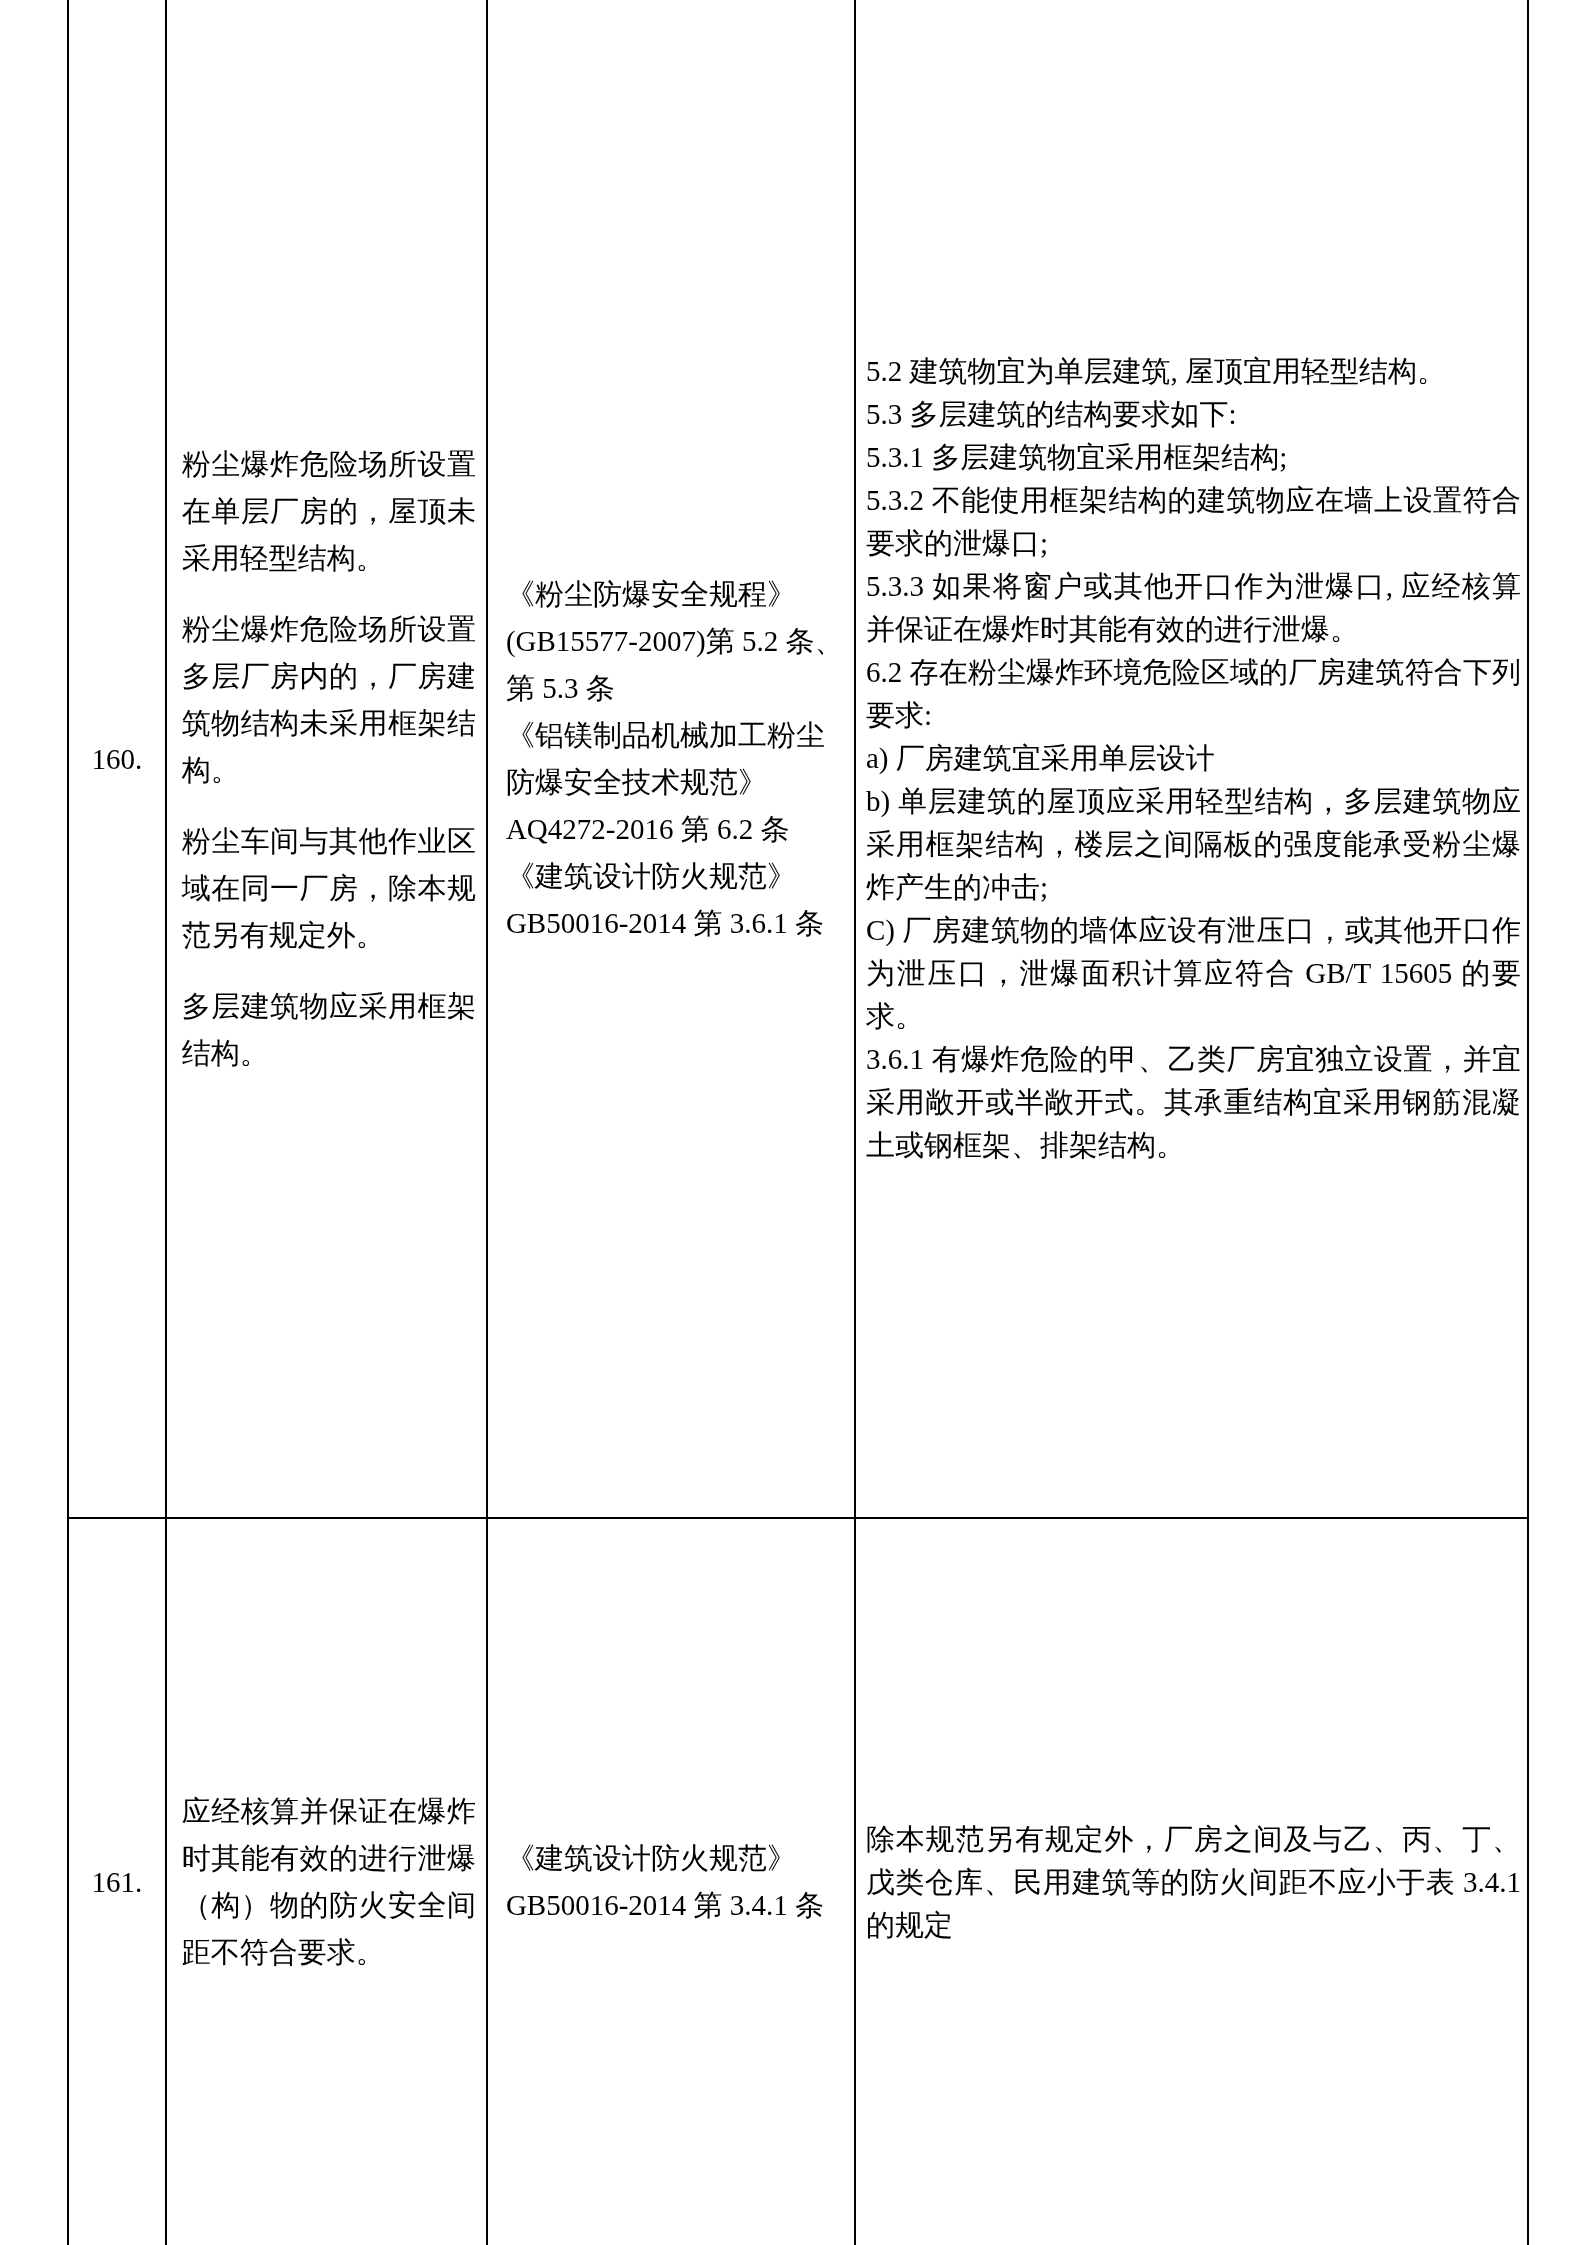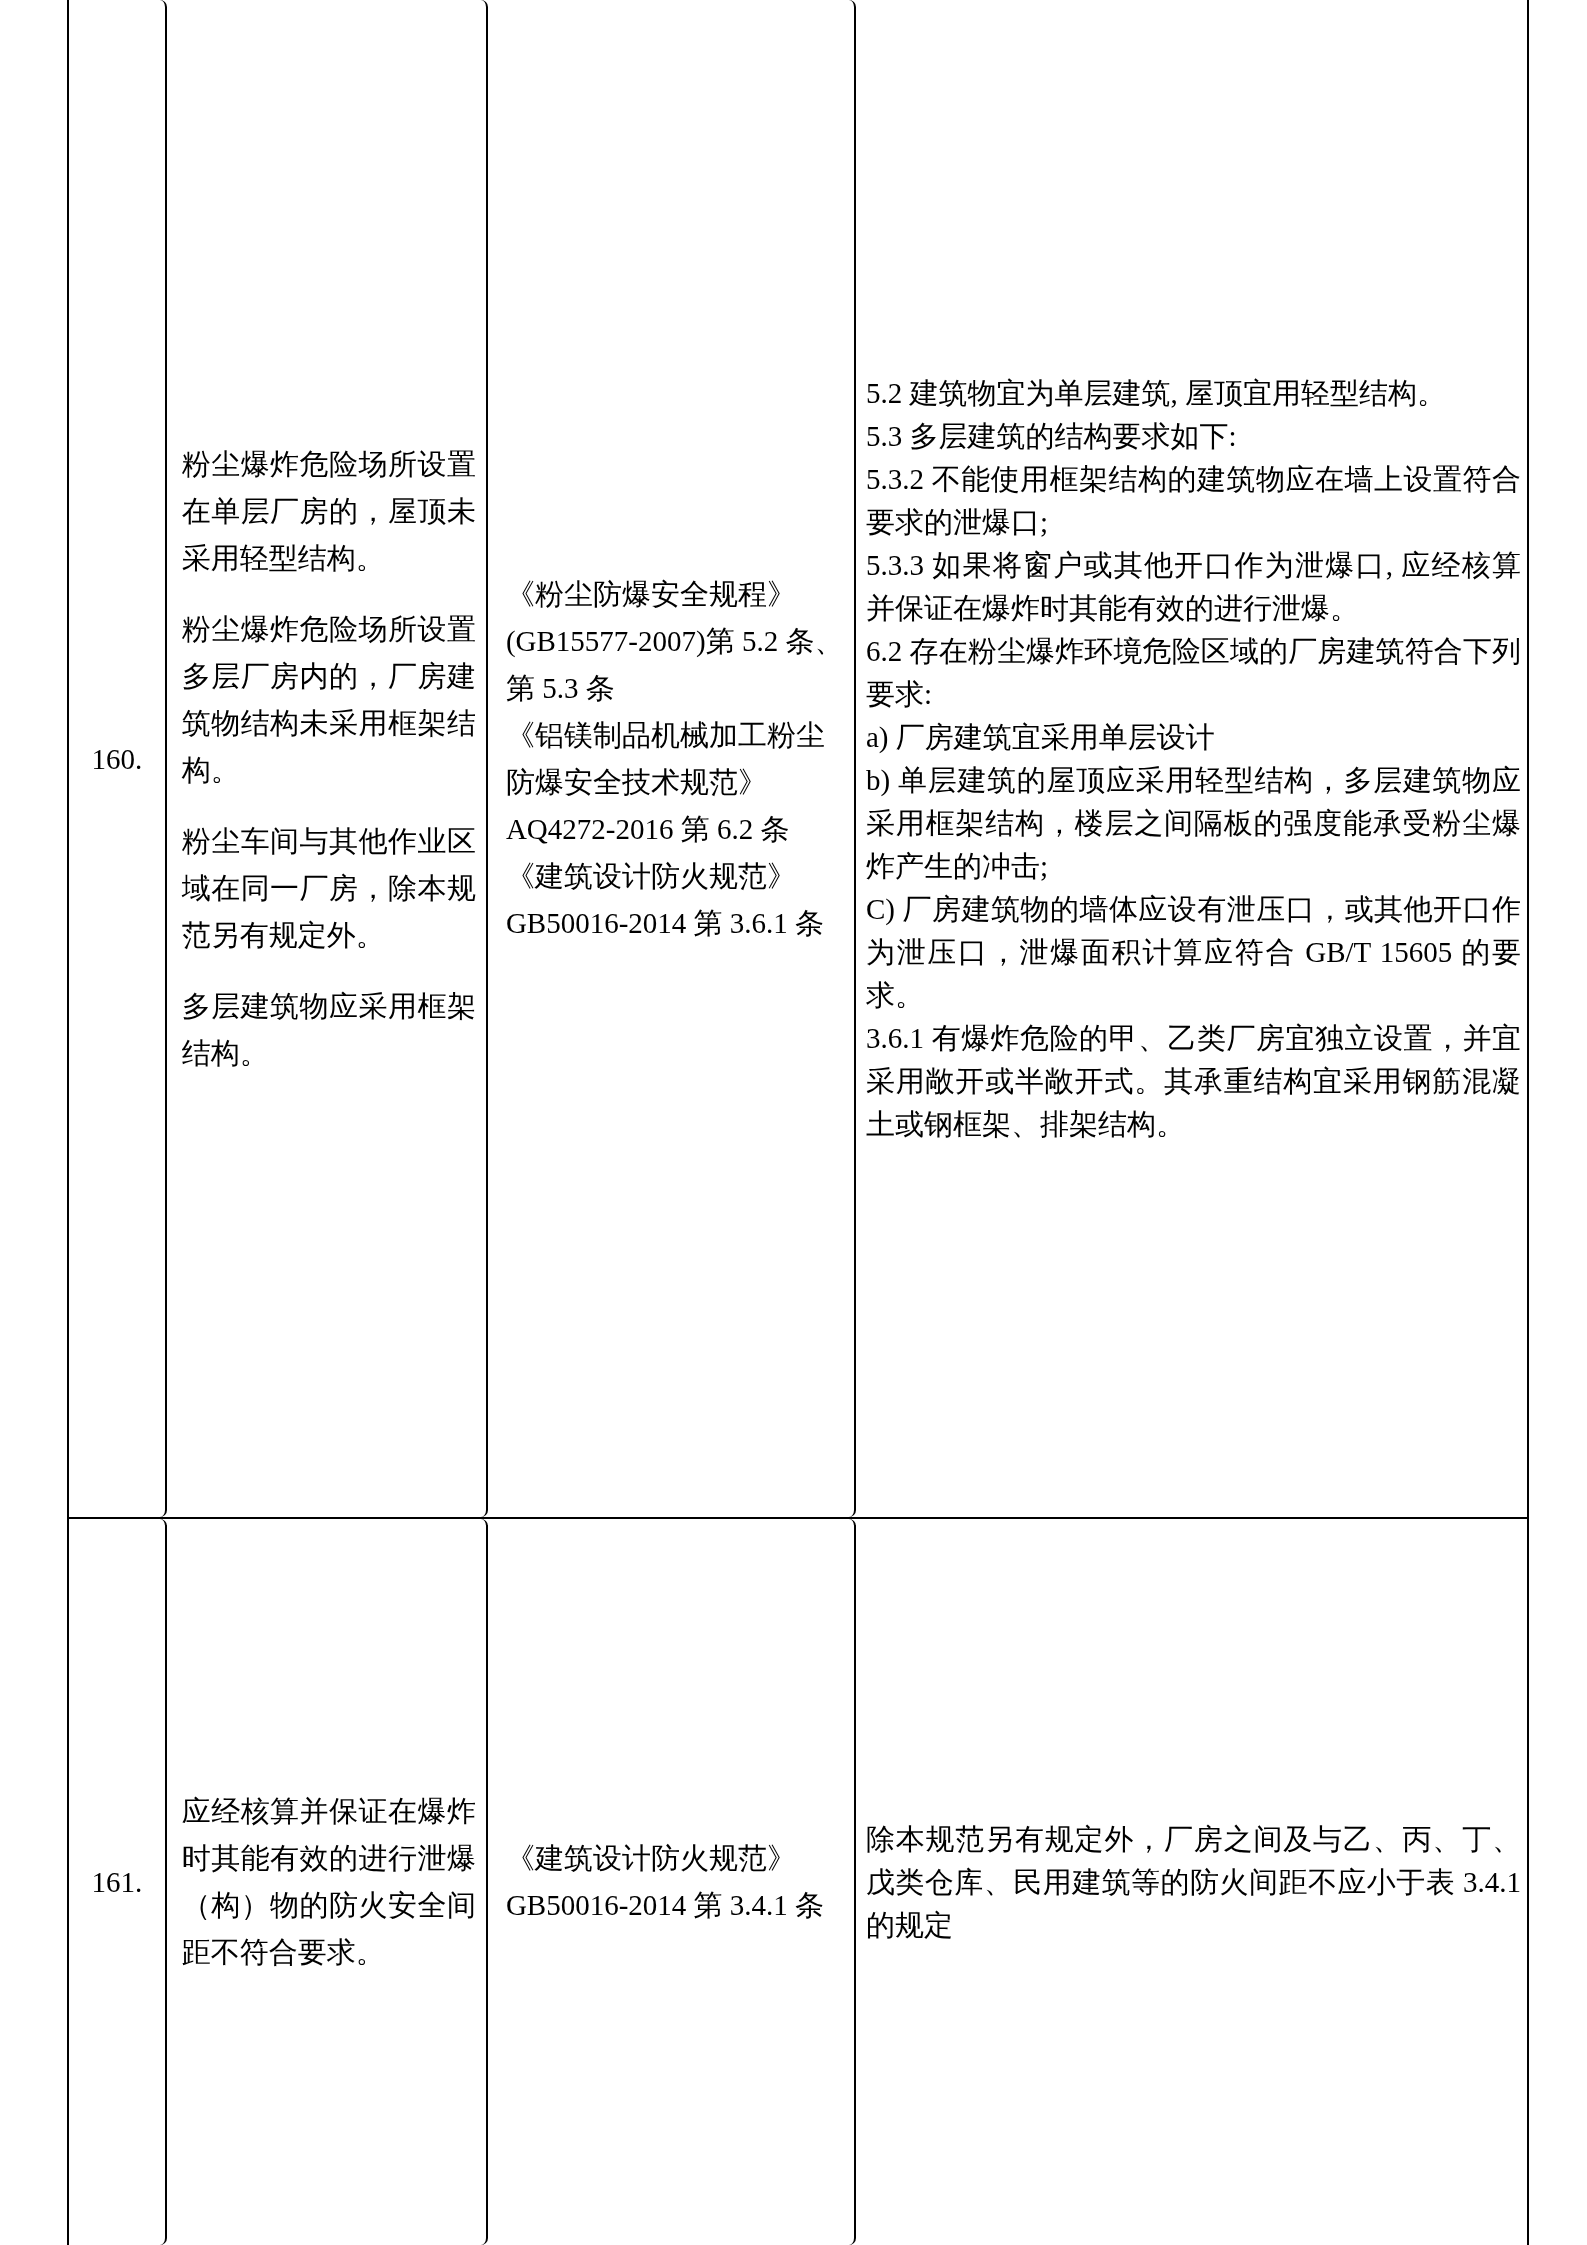--- a/index.html
+++ b/index.html
@@ -41,21 +41,20 @@
   .t-row.row-161 {
     height: 726px;
   }
   .cell {
     box-sizing: border-box;
     display: flex;
     flex-direction: column;
     justify-content: center;
     border-right: 2px solid #000000;
     overflow: hidden;
-    border-radius: 7px;
   }
   .cell:last-child {
     border-right: none;
   }
   .cell p {
     margin: 0;
     padding: 0;
   }
   .num-cell {
     width: 98px;
@@ -103,20 +102,21 @@
         <p>多层建筑物应采用框架结构。</p>
       </div>
       <div class="cell ref-cell">
         <p>《粉尘防爆安全规程》(GB15577-2007)第 5.2 条、第 5.3 条</p>
         <p>《铝镁制品机械加工粉尘防爆安全技术规范》AQ4272-2016 第 6.2 条</p>
         <p>《建筑设计防火规范》GB50016-2014 第 3.6.1 条</p>
       </div>
       <div class="cell prov-cell">
         <p>5.2 建筑物宜为单层建筑, 屋顶宜用轻型结构。</p>
         <p>5.3 多层建筑的结构要求如下:</p>
+        <p>5.3.1 多层建筑物宜采用框架结构;</p>
         <p>5.3.2 不能使用框架结构的建筑物应在墙上设置符合要求的泄爆口;</p>
         <p>5.3.3 如果将窗户或其他开口作为泄爆口, 应经核算并保证在爆炸时其能有效的进行泄爆。</p>
         <p>6.2 存在粉尘爆炸环境危险区域的厂房建筑符合下列要求:</p>
         <p>a) 厂房建筑宜采用单层设计</p>
         <p>b) 单层建筑的屋顶应采用轻型结构，多层建筑物应采用框架结构，楼层之间隔板的强度能承受粉尘爆炸产生的冲击;</p>
         <p>C) 厂房建筑物的墙体应设有泄压口，或其他开口作为泄压口，泄爆面积计算应符合 GB/T 15605 的要求。</p>
         <p>3.6.1 有爆炸危险的甲、乙类厂房宜独立设置，并宜采用敞开或半敞开式。其承重结构宜采用钢筋混凝土或钢框架、排架结构。</p>
       </div>
     </div>
 

